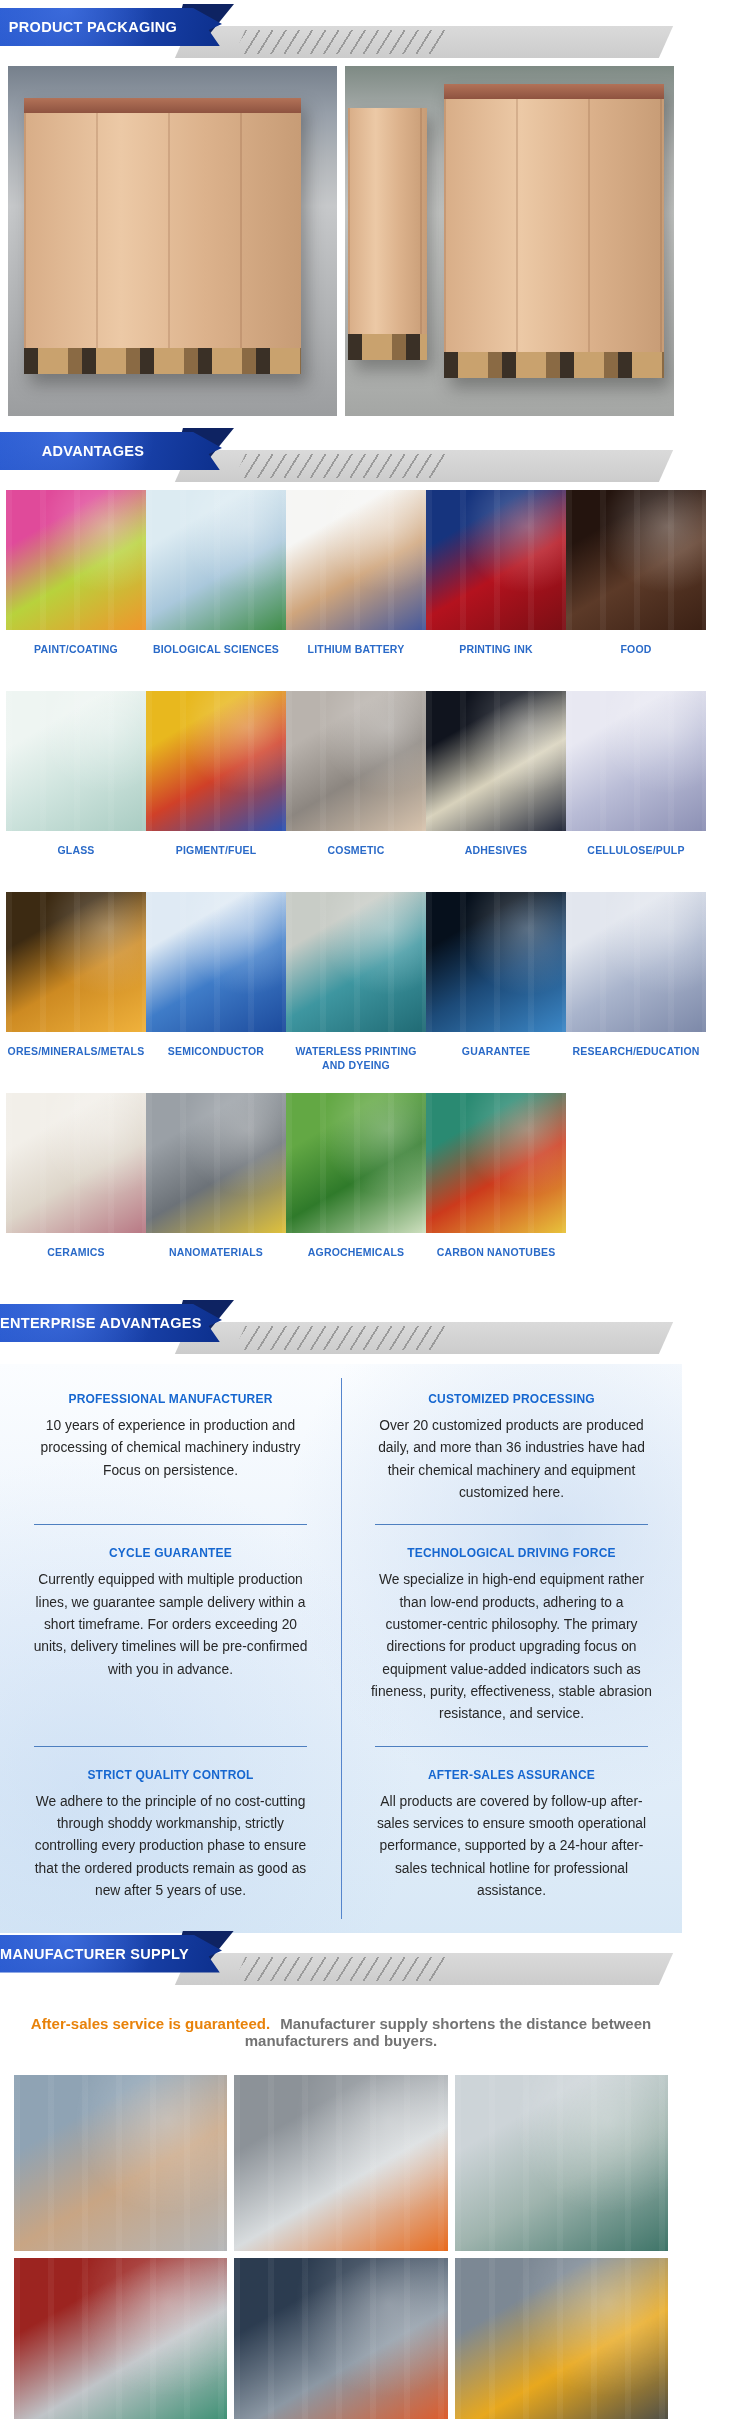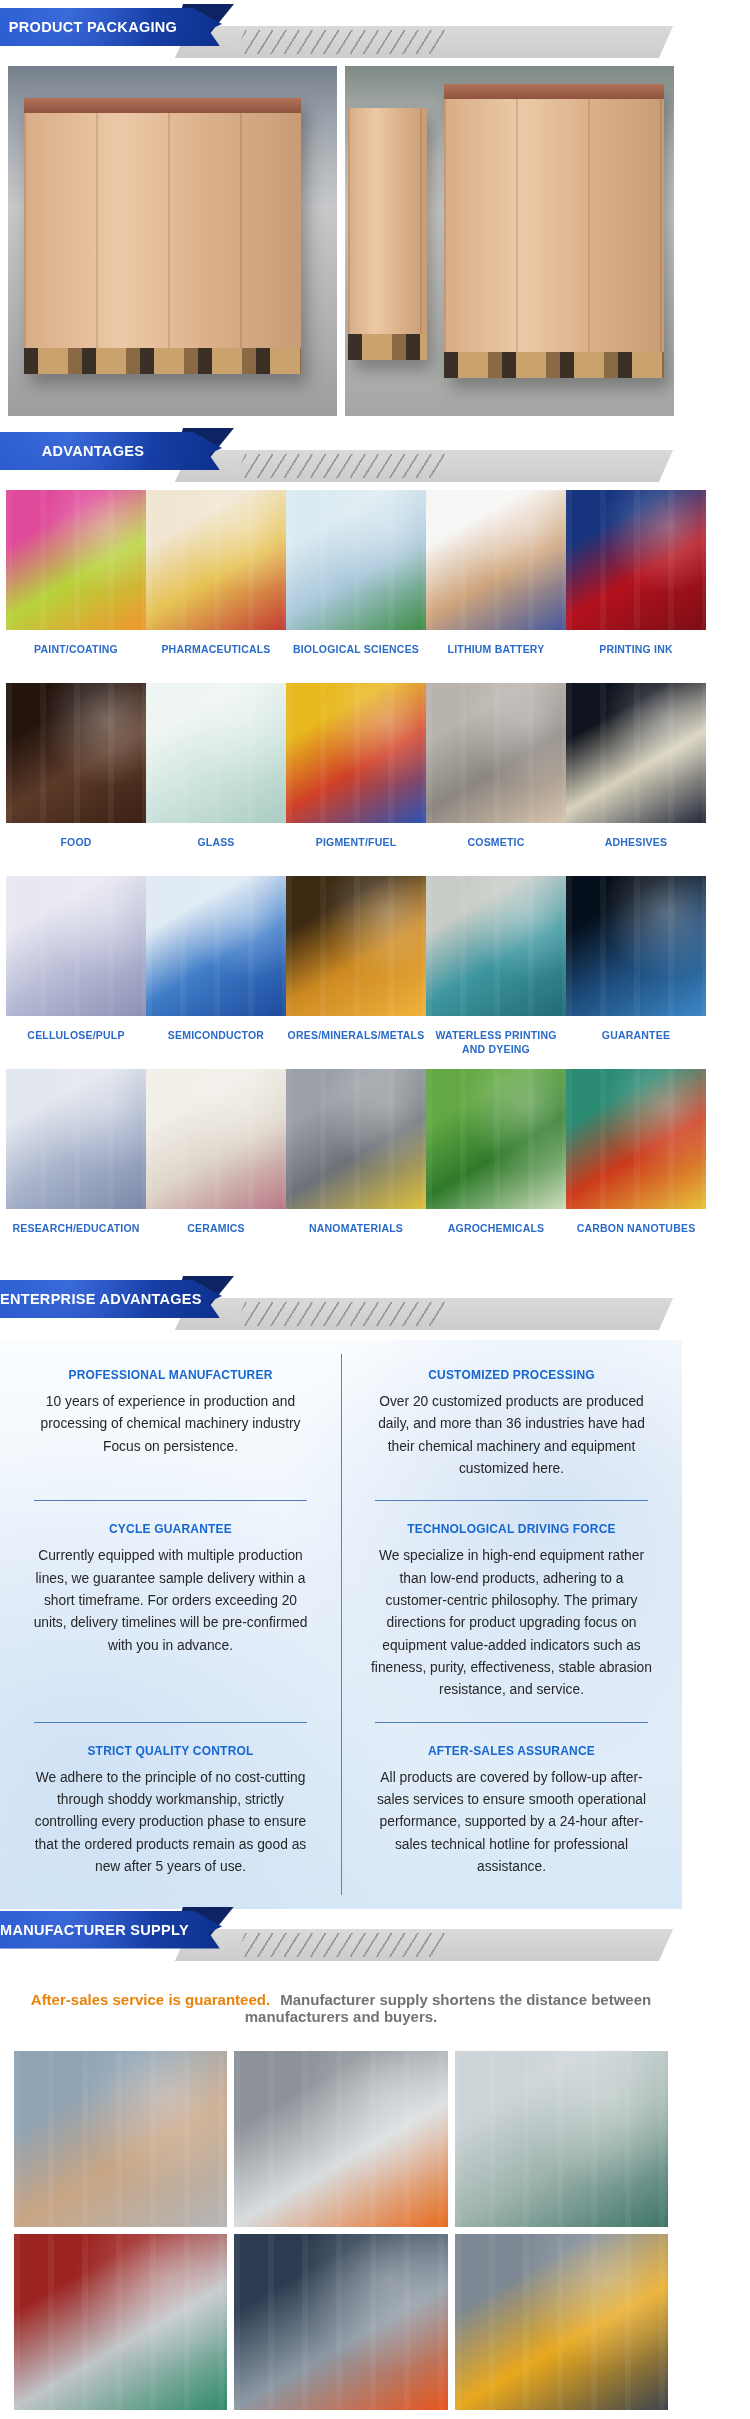--- a/index.html
+++ b/index.html
@@ -79,21 +79,21 @@
   .crate-pallet { height: 26px;
     background: repeating-linear-gradient(90deg, #3a3026 0 14px, #c9a26e 14px 44px, #8a6a44 44px 58px);
   }
   .crate-main  { left: 5%;  right: 11%; top: 9%;  bottom: 12%; }
   .crate-a     { left: 30%; right: 3%;  top: 5%;  bottom: 11%; }
   .crate-b     { left: 1%;  width: 24%; top: 12%; bottom: 16%; }
 
   
   .app-grid {
     display: grid; grid-template-columns: repeat(5, 140px);
-    justify-content: space-between; row-gap: 10px; padding: 0 6px 6px 6px;
+    justify-content: space-between; row-gap: 18px; padding: 0 6px 6px 6px;
   }
   .tile { display: flex; flex-direction: column; }
   .tile .photo { width: 140px; height: 140px; }
   .tile-label {
     margin-top: 13px; min-height: 30px; text-align: center;
     color: #2a6ac8; font-weight: bold; font-size: 10.5px; line-height: 1.3;
     letter-spacing: .2px;
   }
 
   
@@ -173,24 +173,20 @@
         <span class="ribbon-text">ADVANTAGES</span>
       </div>
     </div>
 
     <div class="app-grid">
       <figure class="tile">
         <div class="photo" style="--c1: #e04a9a; --c2: #b8d23c; --c3: #f0952c;"></div>
         <figcaption class="tile-label">PAINT/COATING</figcaption>
       </figure>
       <figure class="tile">
-        <div class="photo" style="--c1: #f0e6d2; --c2: #e6c253; --c3: #c23b34;"></div>
-        <figcaption class="tile-label">PHARMACEUTICALS</figcaption>
-      </figure>
-      <figure class="tile">
         <div class="photo" style="--c1: #dcebf2; --c2: #aac8dc; --c3: #3e8c46;"></div>
         <figcaption class="tile-label">BIOLOGICAL SCIENCES</figcaption>
       </figure>
       <figure class="tile">
         <div class="photo" style="--c1: #f6f6f4; --c2: #cfa57c; --c3: #44589c;"></div>
         <figcaption class="tile-label">LITHIUM BATTERY</figcaption>
       </figure>
       <figure class="tile">
         <div class="photo" style="--c1: #16347e; --c2: #b4121e; --c3: #7a0e14;"></div>
         <figcaption class="tile-label">PRINTING INK</figcaption>
@@ -215,26 +211,26 @@
       <figure class="tile">
         <div class="photo" style="--c1: #10141e; --c2: #d8d2bc; --c3: #22283a;"></div>
         <figcaption class="tile-label">ADHESIVES</figcaption>
       </figure>
 
       <figure class="tile">
         <div class="photo" style="--c1: #e8e8f2; --c2: #b9bcd6; --c3: #8c90b4;"></div>
         <figcaption class="tile-label">CELLULOSE/PULP</figcaption>
       </figure>
       <figure class="tile">
+        <div class="photo" style="--c1: #3c2a12; --c2: #cd8a22; --c3: #f0b23c;"></div>
+        <figcaption class="tile-label">ORES/MINERALS/METALS</figcaption>
+      </figure>
+      <figure class="tile">
         <div class="photo" style="--c1: #dfeaf4; --c2: #3f7cc8; --c3: #1c4a9c;"></div>
         <figcaption class="tile-label">SEMICONDUCTOR</figcaption>
-      </figure>
-      <figure class="tile">
-        <div class="photo" style="--c1: #3c2a12; --c2: #cd8a22; --c3: #f0b23c;"></div>
-        <figcaption class="tile-label">ORES/MINERALS/METALS</figcaption>
       </figure>
       <figure class="tile">
         <div class="photo" style="--c1: #c8ccc6; --c2: #3e96a0; --c3: #206a74;"></div>
         <figcaption class="tile-label">WATERLESS PRINTING AND DYEING</figcaption>
       </figure>
       <figure class="tile">
         <div class="photo" style="--c1: #06101c; --c2: #1c4a78; --c3: #3c88c8;"></div>
         <figcaption class="tile-label">GUARANTEE</figcaption>
       </figure>
 

